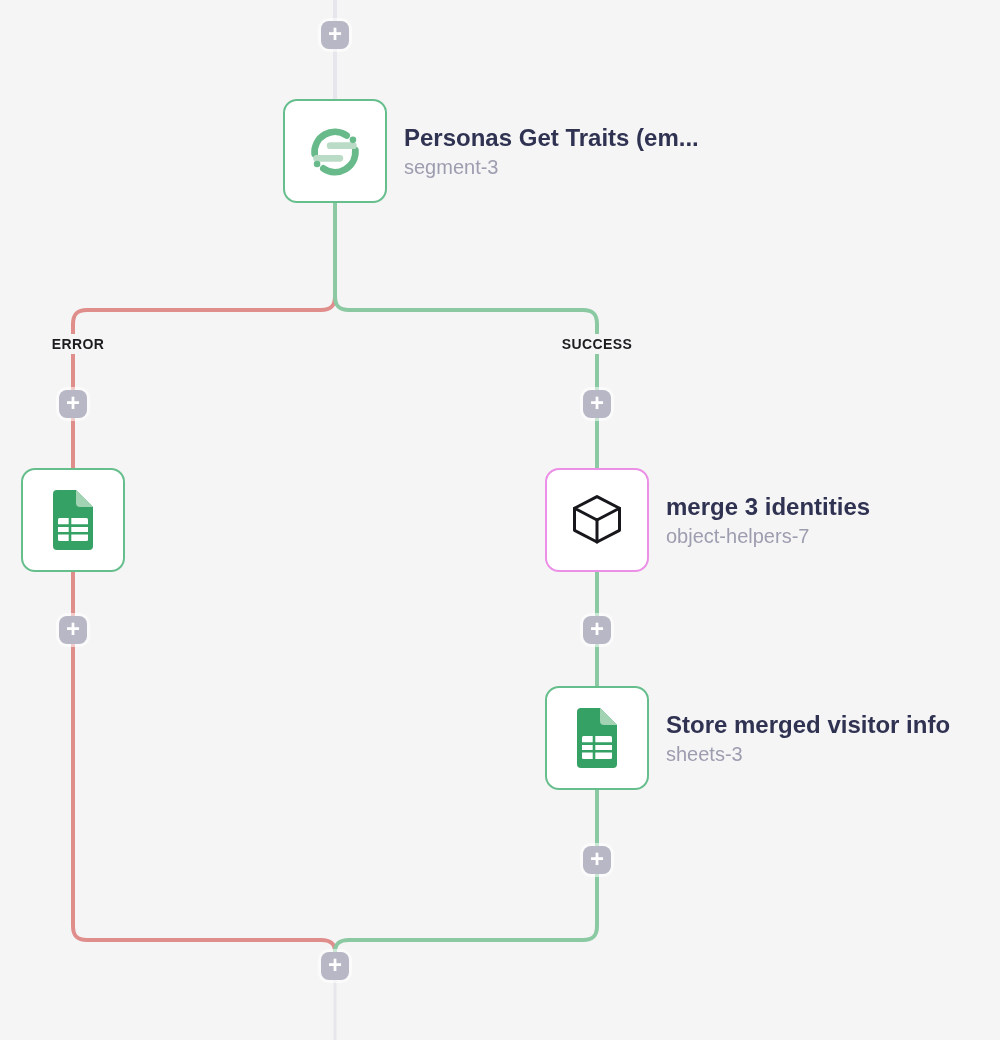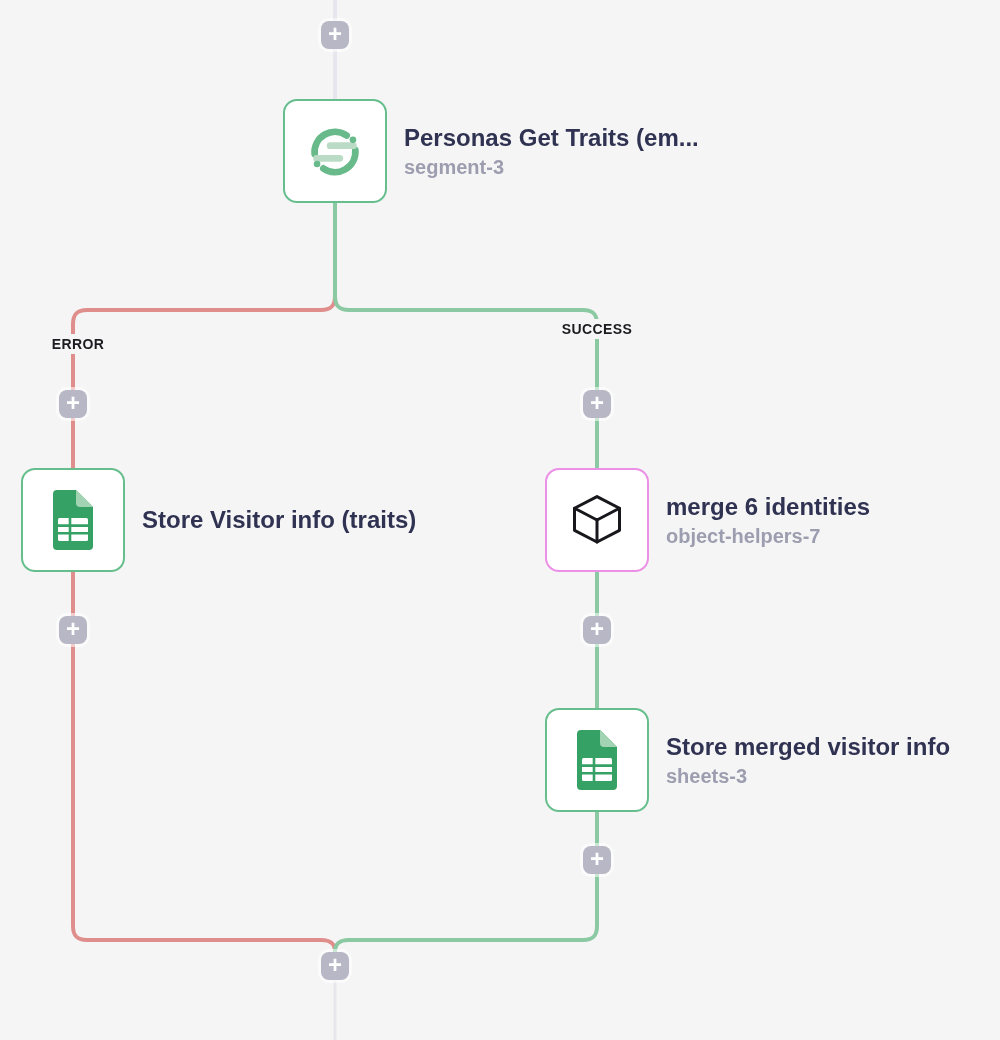--- a/index.html
+++ b/index.html
@@ -28,21 +28,21 @@
     padding:2px 6px;font-size:14px;font-weight:700;letter-spacing:.4px;color:var(--label)}
 
   .node{position:absolute;display:flex;align-items:stretch;cursor:pointer}
   .node-box{width:104px;height:104px;background:var(--node-bg);border-radius:14px;
     display:flex;align-items:center;justify-content:center;flex:0 0 104px}
   .node-box.green{border:2.5px solid var(--border-green)}
   .node-box.pink{border:2.5px solid var(--border-pink)}
   .node-meta{display:flex;flex-direction:column;justify-content:center;gap:3px;
     margin-left:17px;white-space:nowrap}
   .node-title{font-size:24px;font-weight:700;color:var(--title);line-height:28px}
-  .node-subtitle{font-size:20px;font-weight:700;color:var(--subtitle);line-height:24px}
+  .node-subtitle{font-size:20px;font-weight:400;color:var(--subtitle);line-height:24px}
 
   .seg-arc{stroke:var(--seg-dark);stroke-width:7;stroke-linecap:round;fill:none}
   .seg-bar{stroke:var(--seg-light);stroke-width:7;stroke-linecap:round;fill:none}
   .seg-dot{fill:var(--seg-dark)}
   .sheets-body{fill:var(--sheets-green)}
   .sheets-fold{fill:var(--sheets-fold)}
   .sheets-grid-lines{stroke:var(--sheets-green);stroke-width:2.6;fill:none}
   .cube-line{stroke:var(--cube);stroke-width:3.2;fill:none;stroke-linejoin:round;stroke-linecap:round}
 </style>
 </head>
@@ -52,21 +52,21 @@
 
   <svg class="connectors" viewBox="0 0 1000 1040">
     <path class="stroke-neutral" d="M 335 0 V 99"></path>
     <path class="stroke-neutral thin" d="M 335 952 V 1040"></path>
     <path class="stroke-error" d="M 335 296 C 335 306 331 310 321 310 H 87 C 77 310 73 314 73 324 V 926 C 73 936 77 940 87 940 H 321 C 331 940 335 944 335 952"></path>
     <path class="stroke-success" d="M 335 296 C 335 306 339 310 349 310 H 583 C 593 310 597 314 597 324 V 926 C 597 936 593 940 583 940 H 349 C 339 940 335 944 335 952"></path>
     <path class="stroke-success" d="M 335 203 V 298"></path>
   </svg>
 
   <div class="branch-label" style="left:78px;top:344px">ERROR</div>
-  <div class="branch-label" style="left:597px;top:329px">SUCCESS</div>
+  <div class="branch-label" style="left:597px;top:344px">SUCCESS</div>
 
   <button class="plus" style="left:335px;top:35px">
     <span>+</span>
   </button>
   <button class="plus" style="left:73px;top:404px">
     <span>+</span>
   </button>
   <button class="plus" style="left:597px;top:404px">
     <span>+</span>
   </button>
@@ -103,39 +103,38 @@
   <div class="node" style="left:21px;top:468px">
     <div class="node-box green">
       <svg width="56" height="64" viewBox="0 0 56 64">
         <path class="sheets-body" d="M 12 2 H 31 L 48 19 V 58 Q 48 62 44 62 H 12 Q 8 62 8 58 V 6 Q 8 2 12 2 Z"></path>
         <path class="sheets-fold" d="M 31 2 L 48 19 H 35 Q 31 19 31 15 Z"></path>
         <rect x="13" y="30" width="30" height="23" rx="1.5" fill="#ffffff"></rect>
         <path class="sheets-grid-lines" d="M 13 37.6 H 43 M 13 45.2 H 43 M 25 30 V 53"></path>
       </svg>
     </div>
     <div class="node-meta">
-      <div class="node-title">Store Visitor info (traits)</div>
     </div>
   </div>
 
   <div class="node" style="left:545px;top:468px">
     <div class="node-box pink">
       <svg width="60" height="60" viewBox="0 0 64 64">
         <path class="cube-line" d="M 32 7 L 56 19.5 L 32 32 L 8 19.5 Z"></path>
         <path class="cube-line" d="M 8 19.5 V 43 L 32 55.5 L 56 43 V 19.5"></path>
         <path class="cube-line" d="M 32 32 V 55.5"></path>
       </svg>
     </div>
     <div class="node-meta">
-      <div class="node-title">merge 6 identities</div>
+      <div class="node-title">merge 3 identities</div>
       <div class="node-subtitle">object-helpers-7</div>
     </div>
   </div>
 
-  <div class="node" style="left:545px;top:708px">
+  <div class="node" style="left:545px;top:686px">
     <div class="node-box green">
       <svg width="56" height="64" viewBox="0 0 56 64">
         <path class="sheets-body" d="M 12 2 H 31 L 48 19 V 58 Q 48 62 44 62 H 12 Q 8 62 8 58 V 6 Q 8 2 12 2 Z"></path>
         <path class="sheets-fold" d="M 31 2 L 48 19 H 35 Q 31 19 31 15 Z"></path>
         <rect x="13" y="30" width="30" height="23" rx="1.5" fill="#ffffff"></rect>
         <path class="sheets-grid-lines" d="M 13 37.6 H 43 M 13 45.2 H 43 M 25 30 V 53"></path>
       </svg>
     </div>
     <div class="node-meta">
       <div class="node-title">Store merged visitor info</div>

